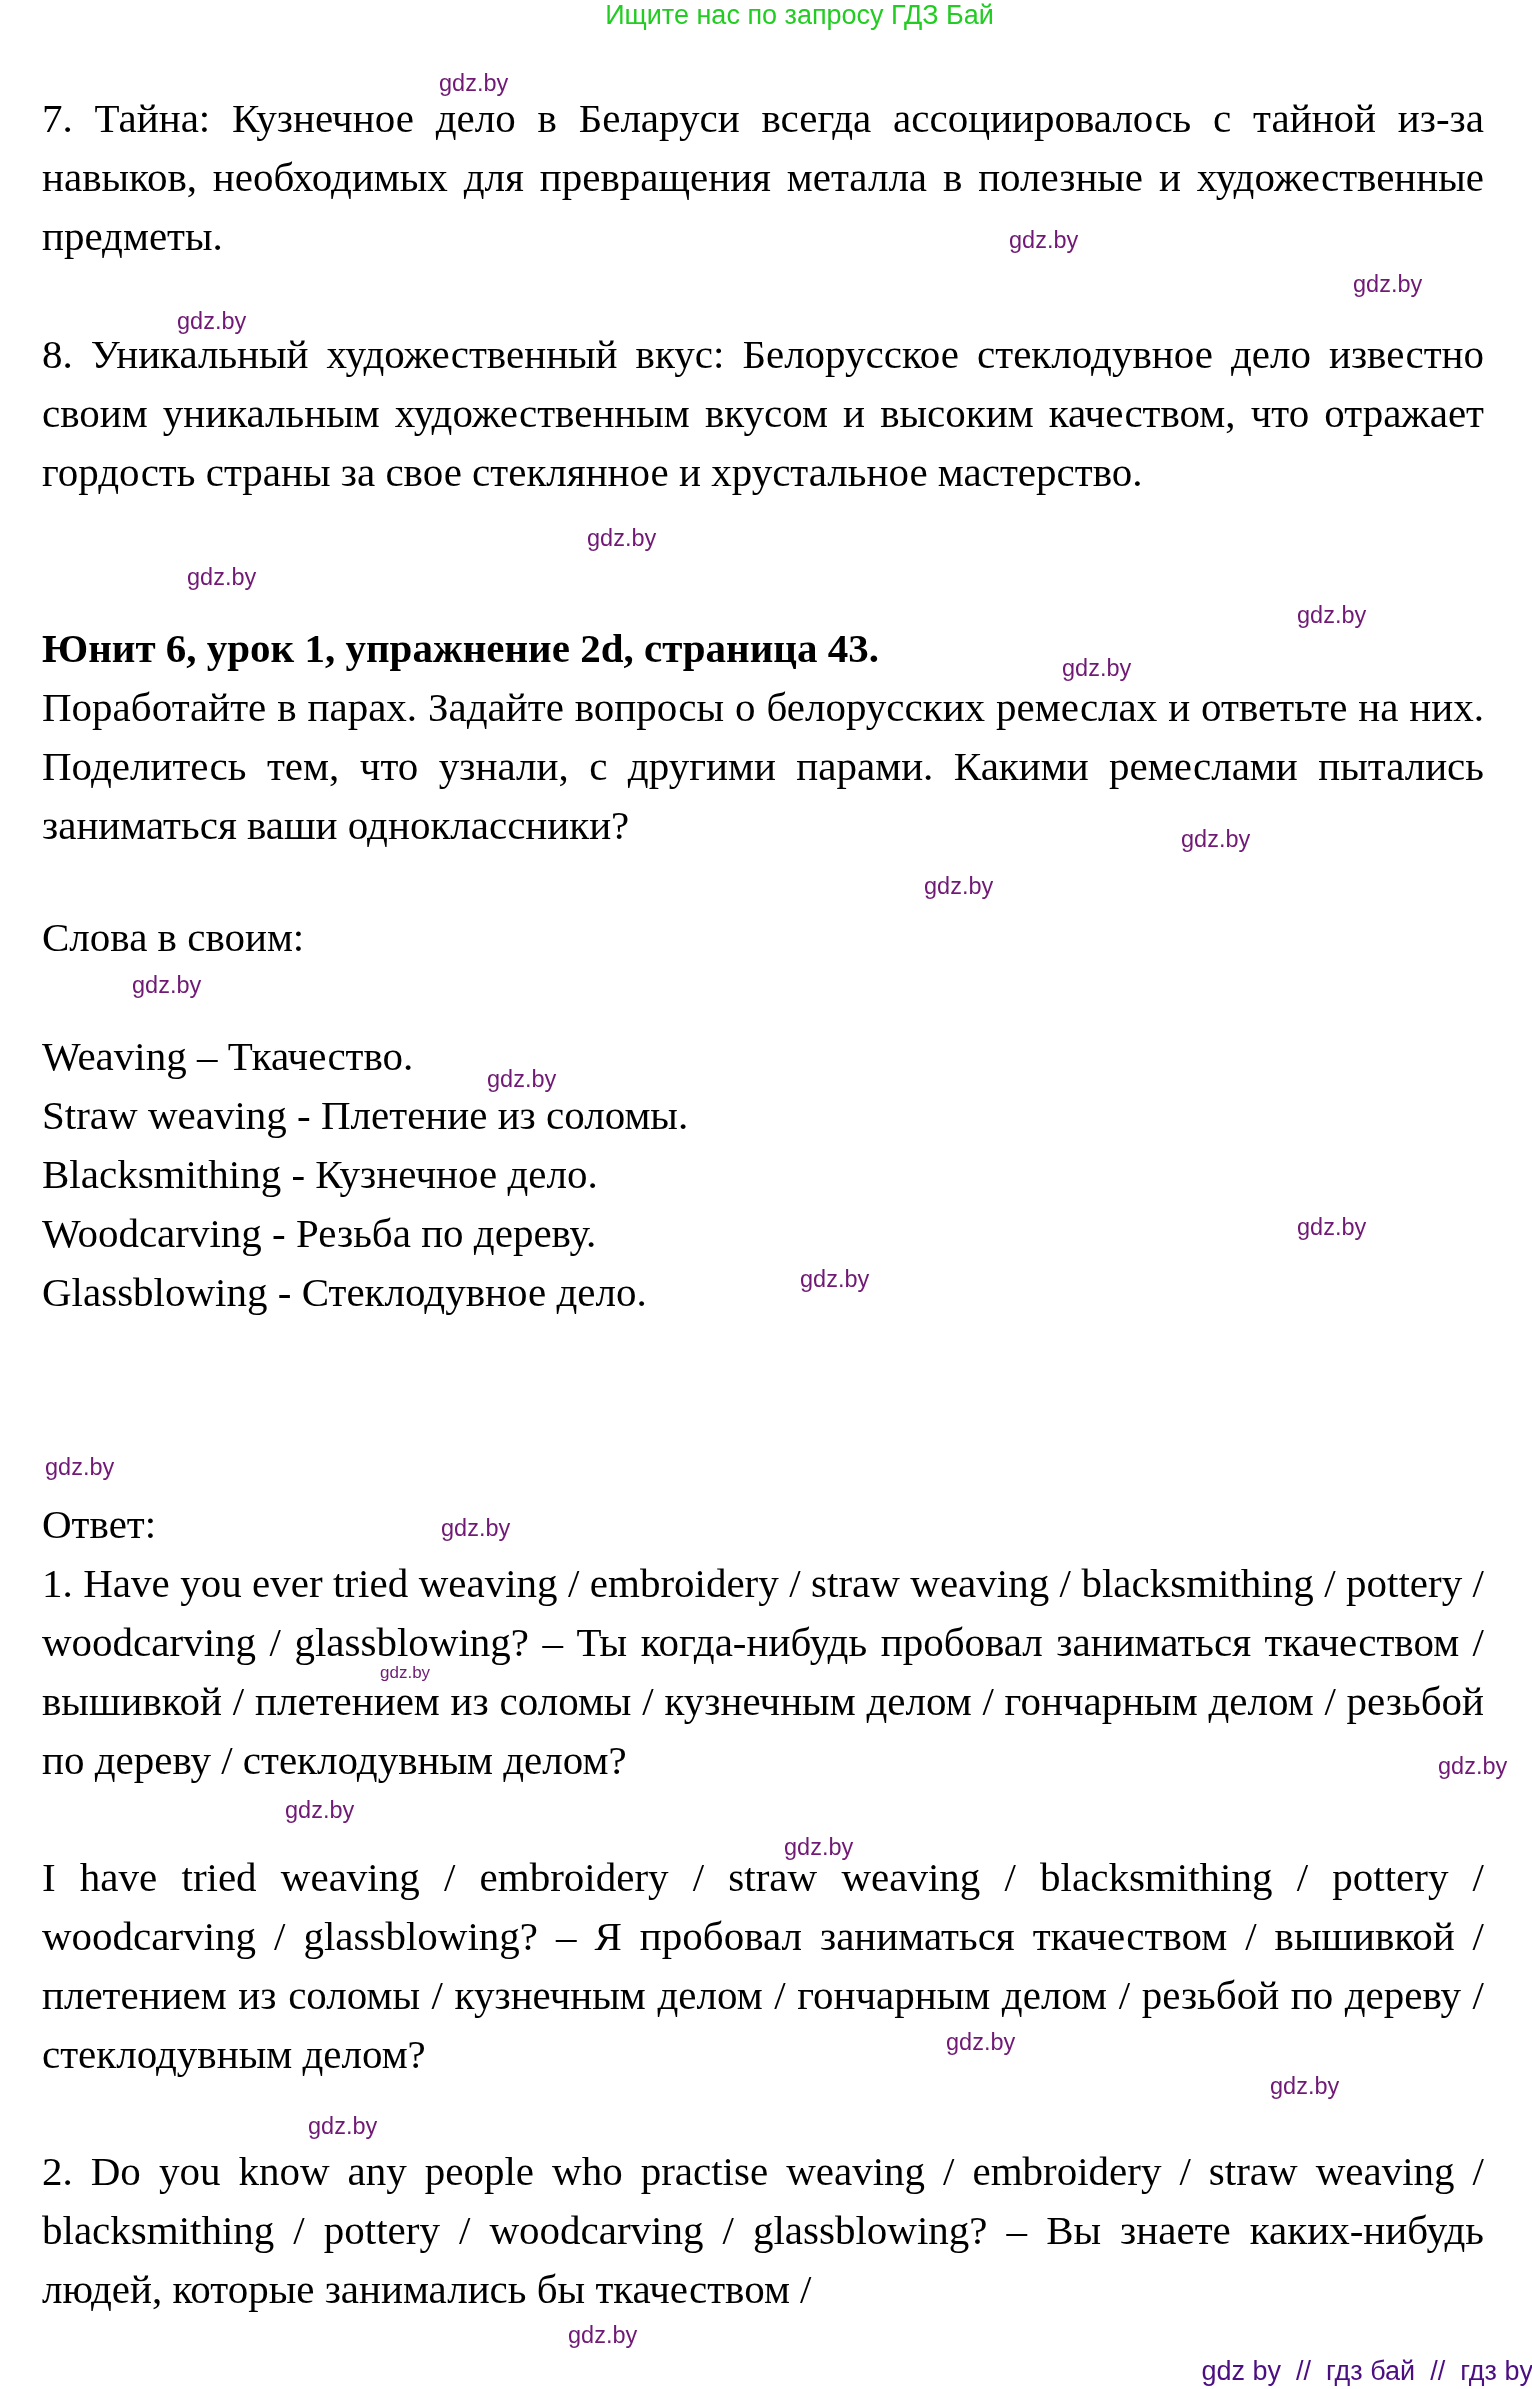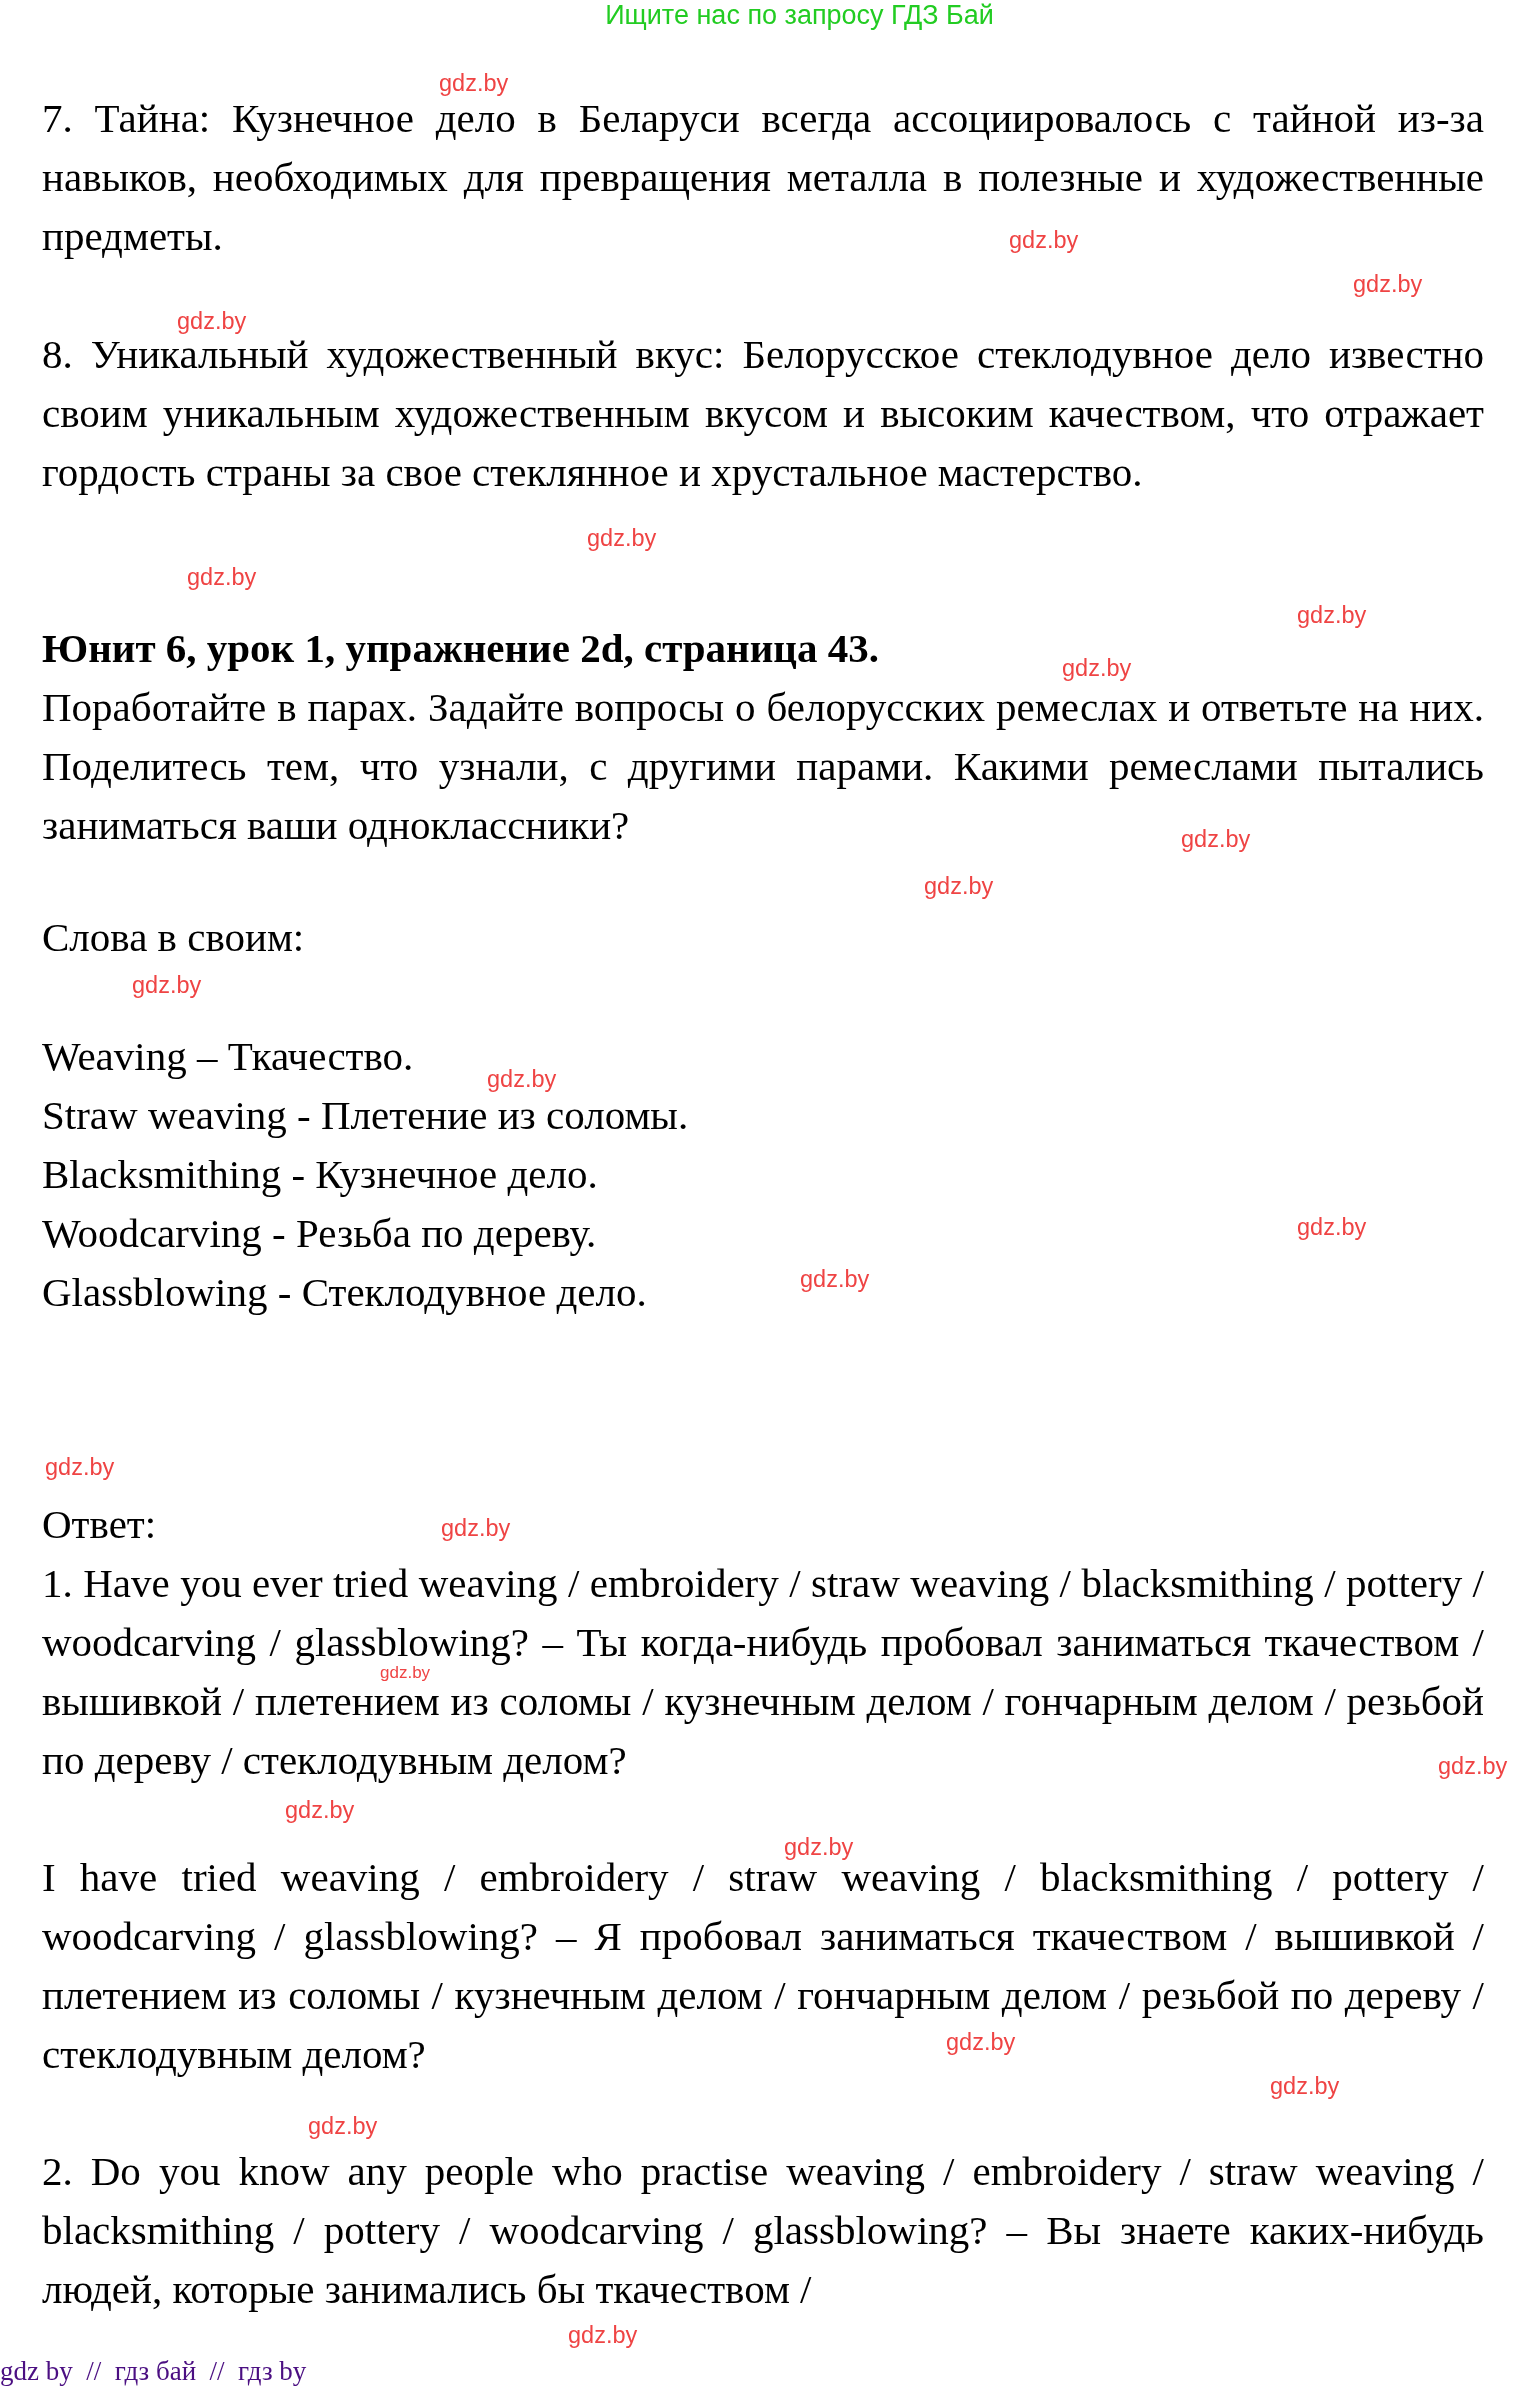--- a/index.html
+++ b/index.html
@@ -4,35 +4,35 @@
 <style>
   html, body { margin: 0; padding: 0; background: #ffffff; }
   body { width: 1533px; height: 2389px; position: relative; overflow: hidden; }
   .page-header {
     position: absolute; top: 0; left: 0; width: 1533px; text-align: center;
     font-family: "Liberation Sans", sans-serif; font-size: 27px; line-height: 31px;
     color: #22cc22;
     margin-left: 33px;
   }
   .page-footer {
-    position: absolute; top: 2355px; left: 0; width: 1533px; text-align: left;
-    font-family: Liberation Serif, serif; font-size: 27px; line-height: 32px;
+    position: absolute; top: 2355px; left: 0; width: 1533px; text-align: right;
+    font-family: Liberation Sans, sans-serif; font-size: 27px; line-height: 32px;
     color: #4b0f82; white-space: pre;
   }
   .block {
     position: absolute; left: 42px; width: 1442px;
     font-family: "Liberation Serif", serif; font-size: 41px; line-height: 59px;
     color: #000; text-align: justify;
   }
   .block.left { text-align: left; }
   .heading { font-weight: bold; }
   .line { display: block; }
   .wm {
     position: absolute; font-family: "Liberation Sans", sans-serif;
-    font-size: 23.5px; line-height: 26px; color: #ef4444; white-space: nowrap;
+    font-size: 23.5px; line-height: 26px; color: #701a75; white-space: nowrap;
   }
   .wm.small { font-size: 17px; line-height: 19.4px; }
   .words .line { text-align: left; }
 </style>
 </head>
 <body>
 
 <div class="page-header">Ищите нас по запросу ГДЗ Бай</div>
 
 <div class="block" style="top:89px;">7. Тайна: Кузнечное дело в Беларуси всегда ассоциировалось с тайной из-за навыков, необходимых для превращения металла в полезные и художественные предметы.</div>

